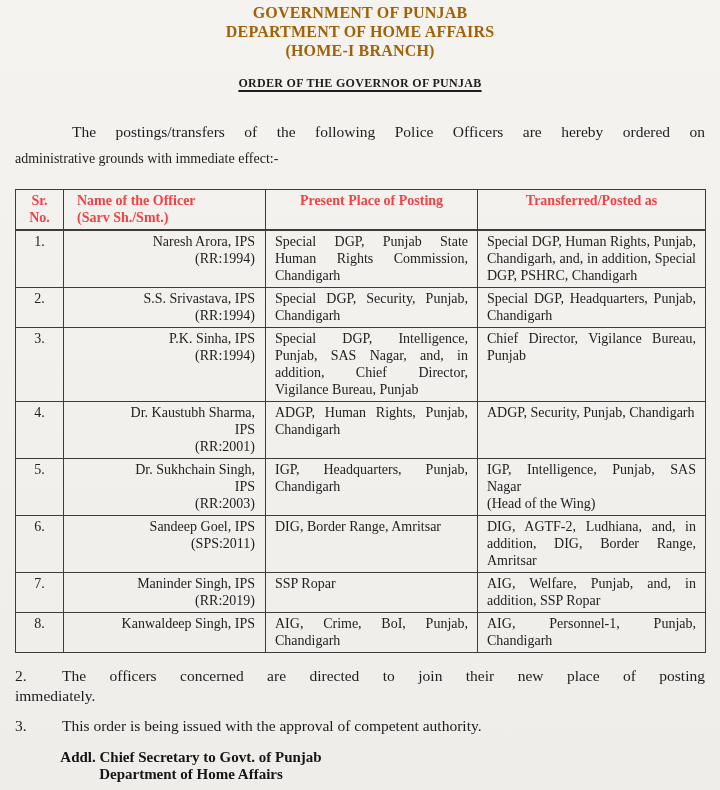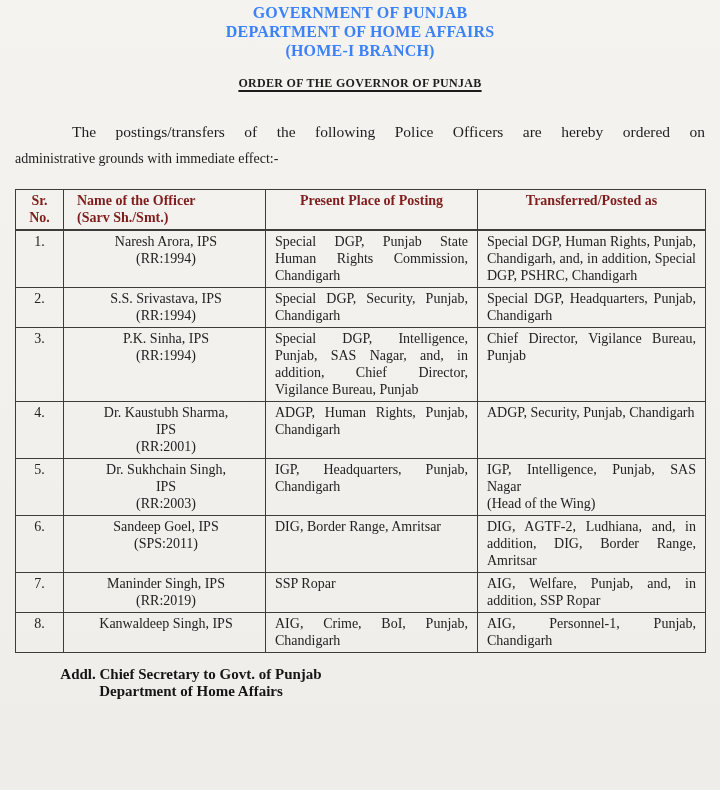--- a/index.html
+++ b/index.html
@@ -17,21 +17,21 @@
   }
   .doc {
     padding: 3px 15px 0 15px;
   }
   .head {
     text-align: center;
     font-weight: bold;
     font-size: 16px;
     line-height: 19px;
     letter-spacing: 0.2px;
-    color: #3b82f6;
+    color: #a16207;
   }
   .order-title {
     margin-top: 13px;
     text-align: center;
     font-weight: bold;
     font-size: 12px;
     line-height: 20px;
     letter-spacing: 0.3px;
   }
   .order-title span {
@@ -65,27 +65,27 @@
   .order-table col.c-pres { width: 212px; }
   .order-table col.c-tran { width: 228px; }
   .order-table th, .order-table td {
     border: 1.6px solid #3e3c3a;
     padding: 2px 9px 3px 9px;
     vertical-align: top;
   }
   .order-table th {
     font-weight: bold;
     border-bottom-width: 2px;
-    color: #7f1d1d;
+    color: #ef4444;
   }
   th.h-sr { text-align: center; padding-left: 4px; padding-right: 4px; }
   th.h-name { text-align: left; padding-left: 13px; }
   th.h-center { text-align: center; }
   td.sr { text-align: center; padding-left: 4px; padding-right: 4px; }
-  td.name { text-align: center; padding-left: 13px; padding-right: 10px; }
+  td.name { text-align: right; padding-left: 13px; padding-right: 10px; }
   td.name .nm { white-space: pre-line; }
   td.just { text-align: justify; }
   .closing {
     font-size: 15.5px;
     line-height: 20px;
   }
   .para-l1 {
     margin-top: 13px;
     text-align: justify;
     text-align-last: justify;
@@ -244,20 +244,29 @@
         </td>
         <td class="just">AIG, Crime, BoI, Punjab, Chandigarh</td>
         <td class="just">
           <span>AIG, Personnel-1, Punjab, Chandigarh</span>
           <div></div>
         </td>
       </tr>
     </tbody>
   </table>
 
+  <div class="closing">
+    <div class="para-l1">
+      <span class="pnum">2.</span><span>The officers concerned are directed to join their new place of posting</span>
+    </div>
+    <div>immediately.</div>
+    <div class="para-plain">
+      <span class="pnum">3.</span><span>This order is being issued with the approval of competent authority.</span>
+    </div>
+  </div>
 
   <div class="footer">
     <div class="sig">
       <div>Addl. Chief Secretary to Govt. of Punjab</div>
       <div>Department of Home Affairs</div>
     </div>
   </div>
 
 </div>
 

